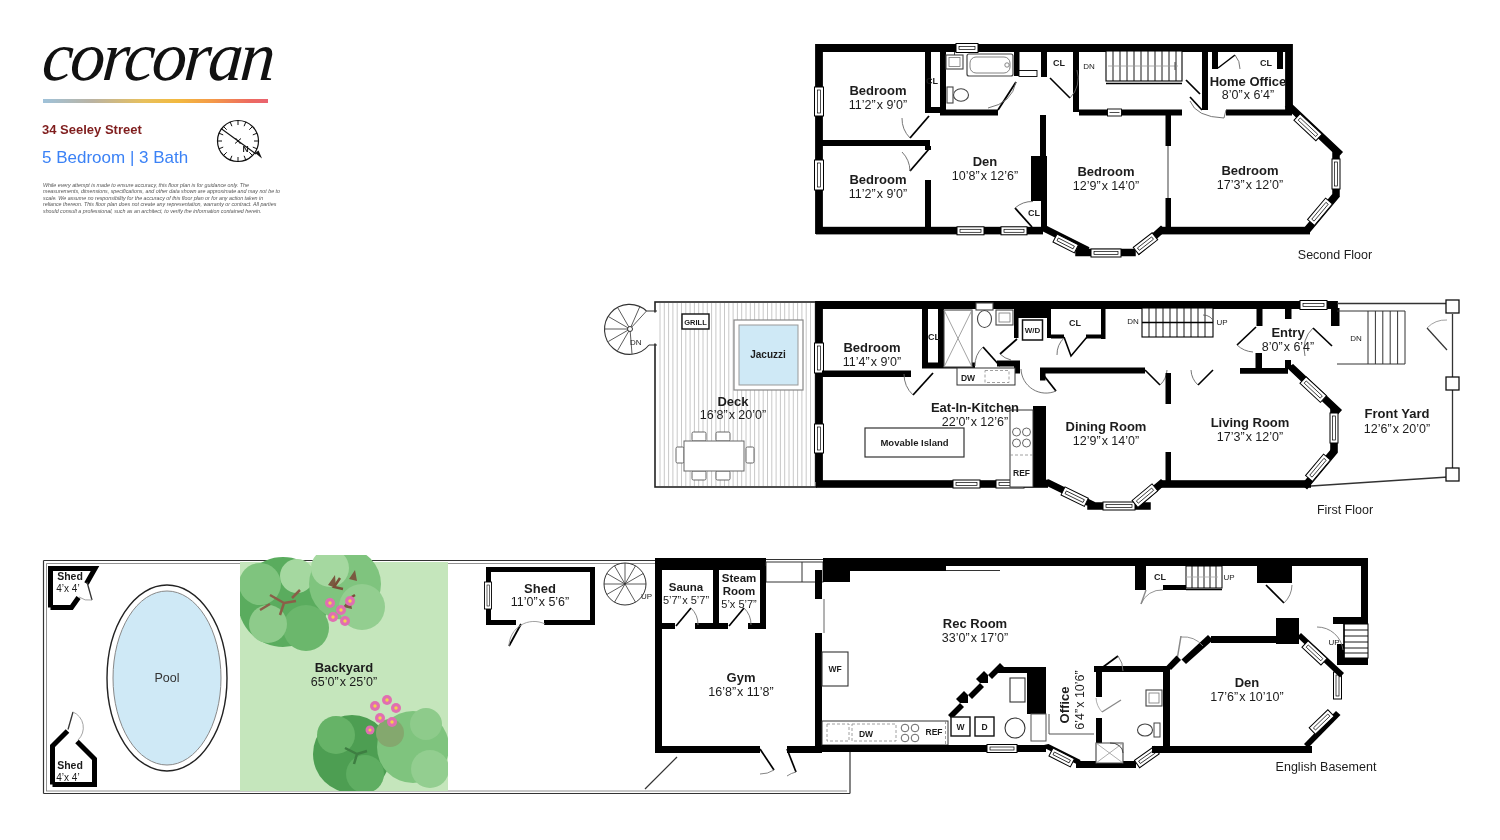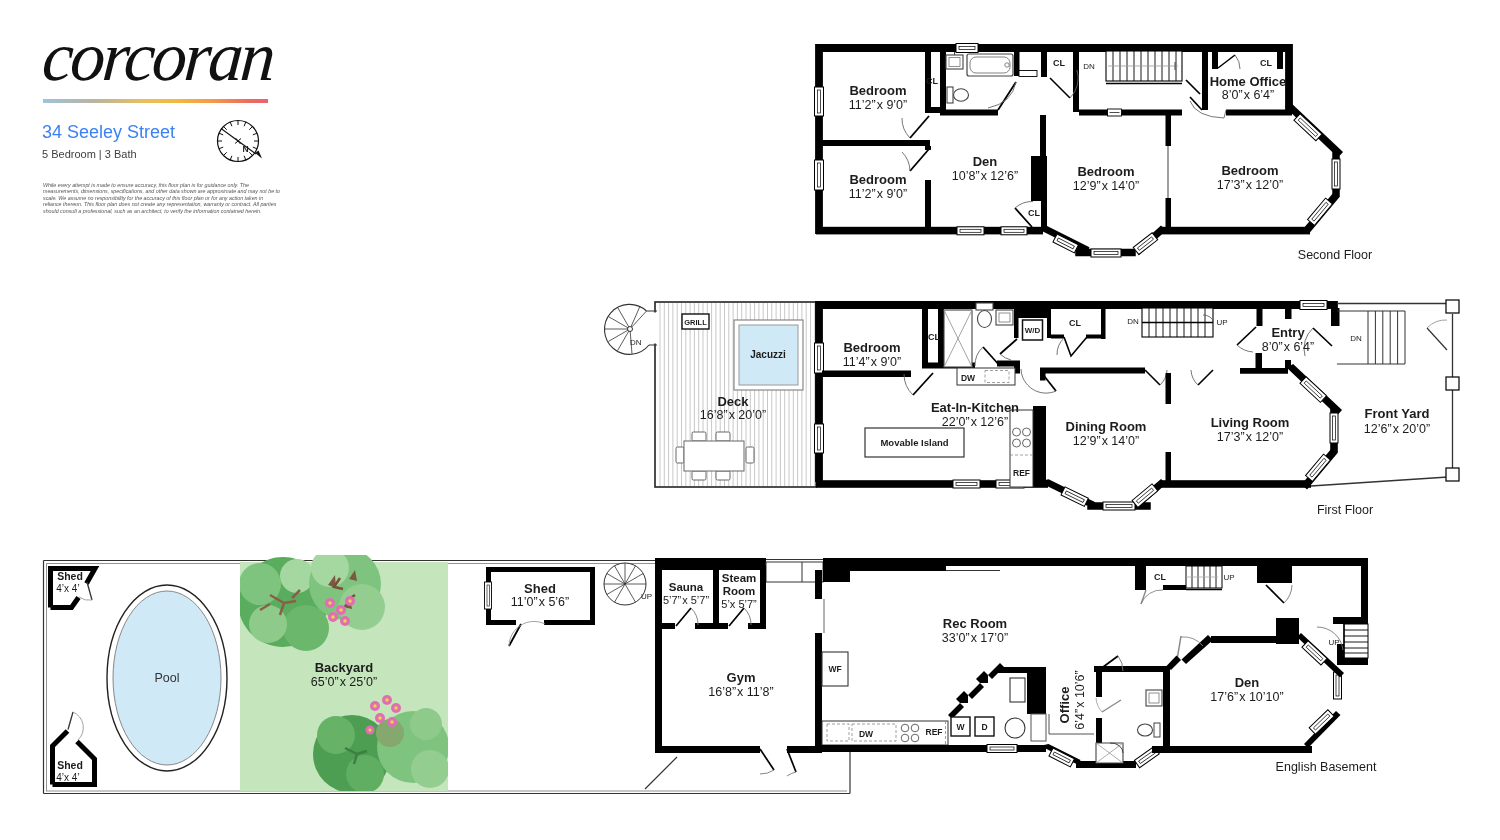--- a/index.html
+++ b/index.html
@@ -10,23 +10,23 @@
 .sm{font-size:9px;font-weight:bold;}
 .tn{font-size:8px;}
 .fl{font-size:12.5px;}
 </style></head>
 <body>
 
 <div class="abs" style="left:40px;top:28px;width:300px;height:66px;font-family:'Liberation Serif',serif;font-style:italic;font-size:70px;line-height:57px;color:#111;letter-spacing:-3px;transform:skewX(-4deg);transform-origin:left bottom;">corcoran</div>
 
 <div class="abs" style="left:43px;top:99px;width:225px;height:4px;background:linear-gradient(90deg,#9fc2da 0%,#bab3a2 22%,#e8c05c 45%,#f2b93f 60%,#f49a48 75%,#ed6a60 92%,#e96370 100%);"></div>
 
-<div class="abs" style="left:42px;top:122px;font-size:18px;font-weight:normal;color:#3b82f6;">34 Seeley Street</div>
-
-<div class="abs" style="left:42px;top:148px;font-size:11px;color:#404040;">5 Bedroom | 3 Bath</div>
+<div class="abs" style="left:42px;top:122px;font-size:13px;font-weight:bold;color:#7f1d1d;">34 Seeley Street</div>
+
+<div class="abs" style="left:42px;top:148px;font-size:17px;color:#3b82f6;">5 Bedroom | 3 Bath</div>
 
 <div class="abs" style="left:43px;top:182px;width:240px;font-size:5.3px;line-height:6.4px;font-style:italic;color:#555;">While every attempt is made to ensure accuracy, this floor plan is for guidance only. The measurements, dimensions, specifications, and other data shown are approximate and may not be to scale. We assume no responsibility for the accuracy of this floor plan or for any action taken in reliance thereon. This floor plan does not create any representation, warranty or contract. All parties should consult a professional, such as an architect, to verify the information contained herein.</div>
 
 <svg class="abs" style="left:214px;top:117px" width="56" height="52" viewBox="0 0 56 52">
 <circle cx="24" cy="24" r="20.5" fill="none" stroke="#111" stroke-width="1.2"></circle>
 <g stroke="#111" stroke-width="1">
 <line x1="24" y1="3.5" x2="24" y2="8"></line>
       <line x1="24" y1="40" x2="24" y2="44.5"></line>
 <line x1="3.5" y1="24" x2="8" y2="24"></line>
       <line x1="40" y1="24" x2="44.5" y2="24"></line>

